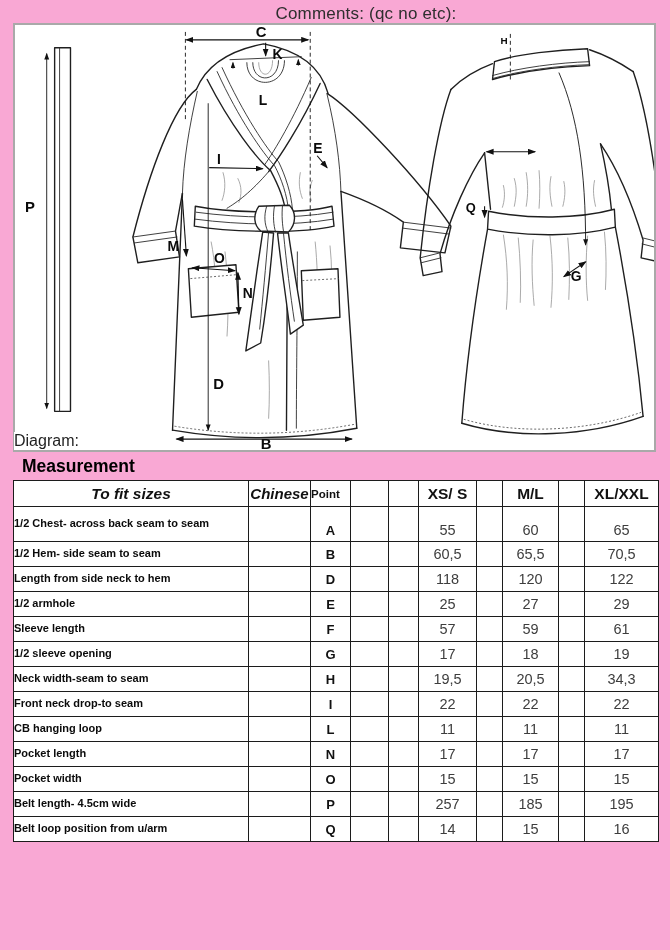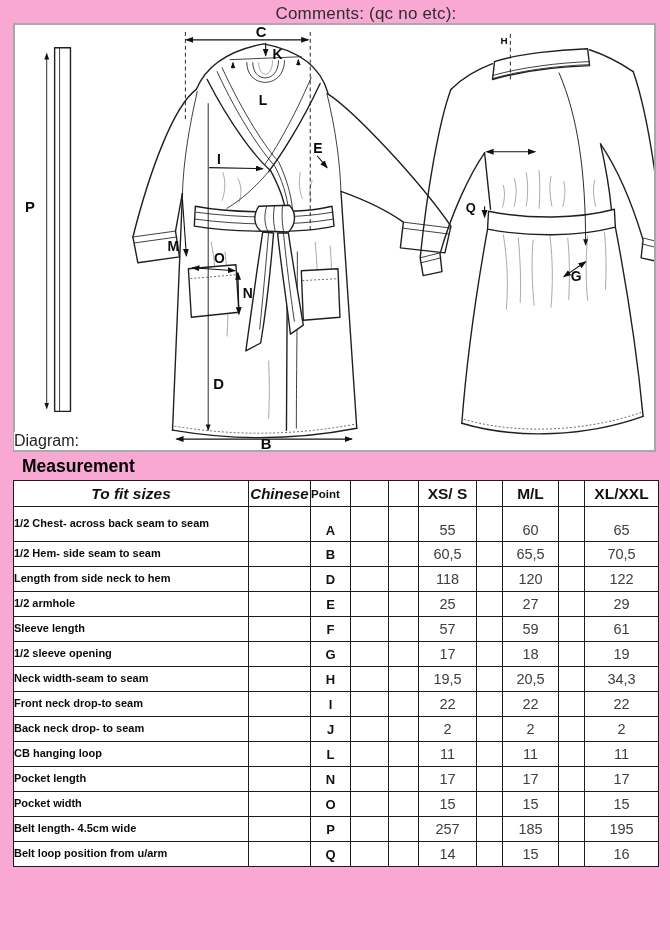--- a/index.html
+++ b/index.html
@@ -337,32 +337,20 @@
           <td class="pt">I</td>
           <td class="blank"></td>
           <td class="blank"></td>
           <td class="val">22</td>
           <td class="blank"></td>
           <td class="val">22</td>
           <td class="blank"></td>
           <td class="val">22</td>
         </tr>
         <tr>
-          <td class="lbl">Back neck drop- to seam</td>
-          <td class="blank"></td>
-          <td class="pt">J</td>
-          <td class="blank"></td>
-          <td class="blank"></td>
-          <td class="val">2</td>
-          <td class="blank"></td>
-          <td class="val">2</td>
-          <td class="blank"></td>
-          <td class="val">2</td>
-        </tr>
-        <tr>
           <td class="lbl">CB hanging loop</td>
           <td class="blank"></td>
           <td class="pt">L</td>
           <td class="blank"></td>
           <td class="blank"></td>
           <td class="val">11</td>
           <td class="blank"></td>
           <td class="val">11</td>
           <td class="blank"></td>
           <td class="val">11</td>

